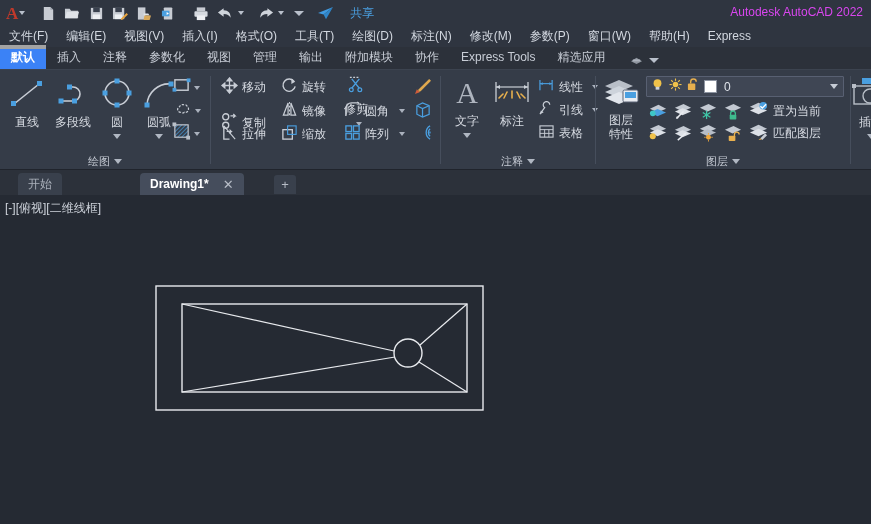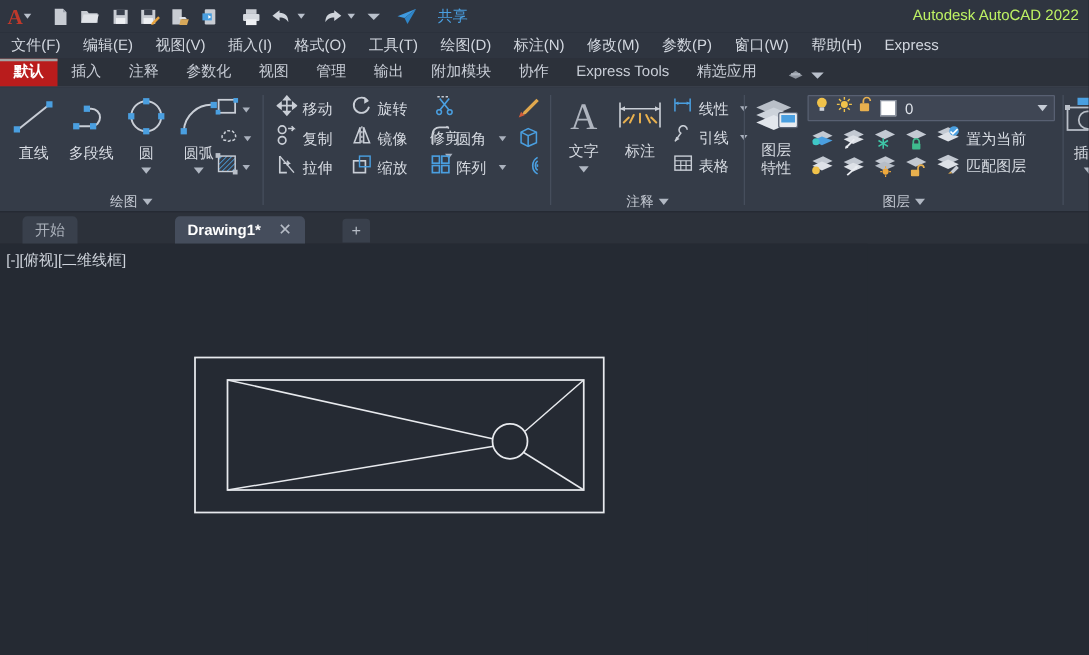--- a/index.html
+++ b/index.html
@@ -30,21 +30,21 @@
   }
   .qat-sep { width: 9px; }
   .caret-sm {
     width: 0; height: 0; border-left: 3.5px solid transparent;
     border-right: 3.5px solid transparent; border-top: 4px solid #b9c0cb;
     margin-left: 1px;
   }
   .share-lbl { color: #4a9fe0; font-size: 12px; margin-left: 13px; }
   .win-title {
     position: absolute; right: 8px; top: 5px;
-    color: #bef264; font-size: 12px; white-space: nowrap;
+    color: #d946ef; font-size: 12px; white-space: nowrap;
   }
 
   
   .menubar {
     position: absolute; left: 0; top: 26px; width: 871px; height: 21px;
     background: #2f3540;
     display: flex; align-items: center;
   }
   .menu-item {
     color: #d2d7df; font-size: 12px; padding: 0 9px; line-height: 21px;
@@ -56,22 +56,22 @@
     position: absolute; left: 0; top: 47px; width: 871px; height: 23px;
     background: #2c313a;
     display: flex; align-items: flex-end;
     border-bottom: 1px solid #3c434f;
   }
   .rtab {
     font-size: 12px; color: #c8cdd6; padding: 3px 11px 4px 11px;
     white-space: nowrap; line-height: 15px;
   }
   .rtab.active {
-    color: #ffffff; background: #b91c1c; font-weight: bold;
-    border-top: 2px solid #a3a3a3;
+    color: #ffffff; background: #3b82f6; font-weight: bold;
+    border-top: 4px solid #a3a3a3;
     padding-top: 1px;
   }
 
   
   .ribbon {
     position: absolute; left: 0; top: 70px; width: 871px; height: 100px;
     background: #353c48;
     border-bottom: 1px solid #20242c;
   }
   .panel { position: absolute; top: 0; height: 100px; }
@@ -425,21 +425,21 @@
         </div>
         <div class="iconbtn" style="left:203px; top:8px;">
           <span>
             <svg width="18" height="17" viewBox="0 0 19 18">
                 <path d="M16 1l2 2-11 11-3 1 1-3z" fill="#e0a84e"></path>
                 <path d="M3 12l-2 5 5-2z" fill="#d05c3a"></path>
               </svg>
           </span>
         </div>
 
-        <div class="rowbtn" style="left:10px; top:30px;">
+        <div class="rowbtn" style="left:10px; top:42px;">
           <span>
             <svg width="17" height="17" viewBox="0 0 18 18">
                 <circle cx="5" cy="4" r="3.2" fill="none" stroke="#c9ced6" stroke-width="1.4"></circle>
                 <circle cx="5" cy="13" r="3.2" fill="none" stroke="#c9ced6" stroke-width="1.4"></circle>
                 <path d="M10 3h5l-2-2M15 3l-2 2" stroke="#c9ced6" stroke-width="1.3" fill="none"></path>
               </svg>
           </span>
           <span class="lbl">复制</span>
         </div>
         <div class="rowbtn" style="left:70px; top:30px;">

